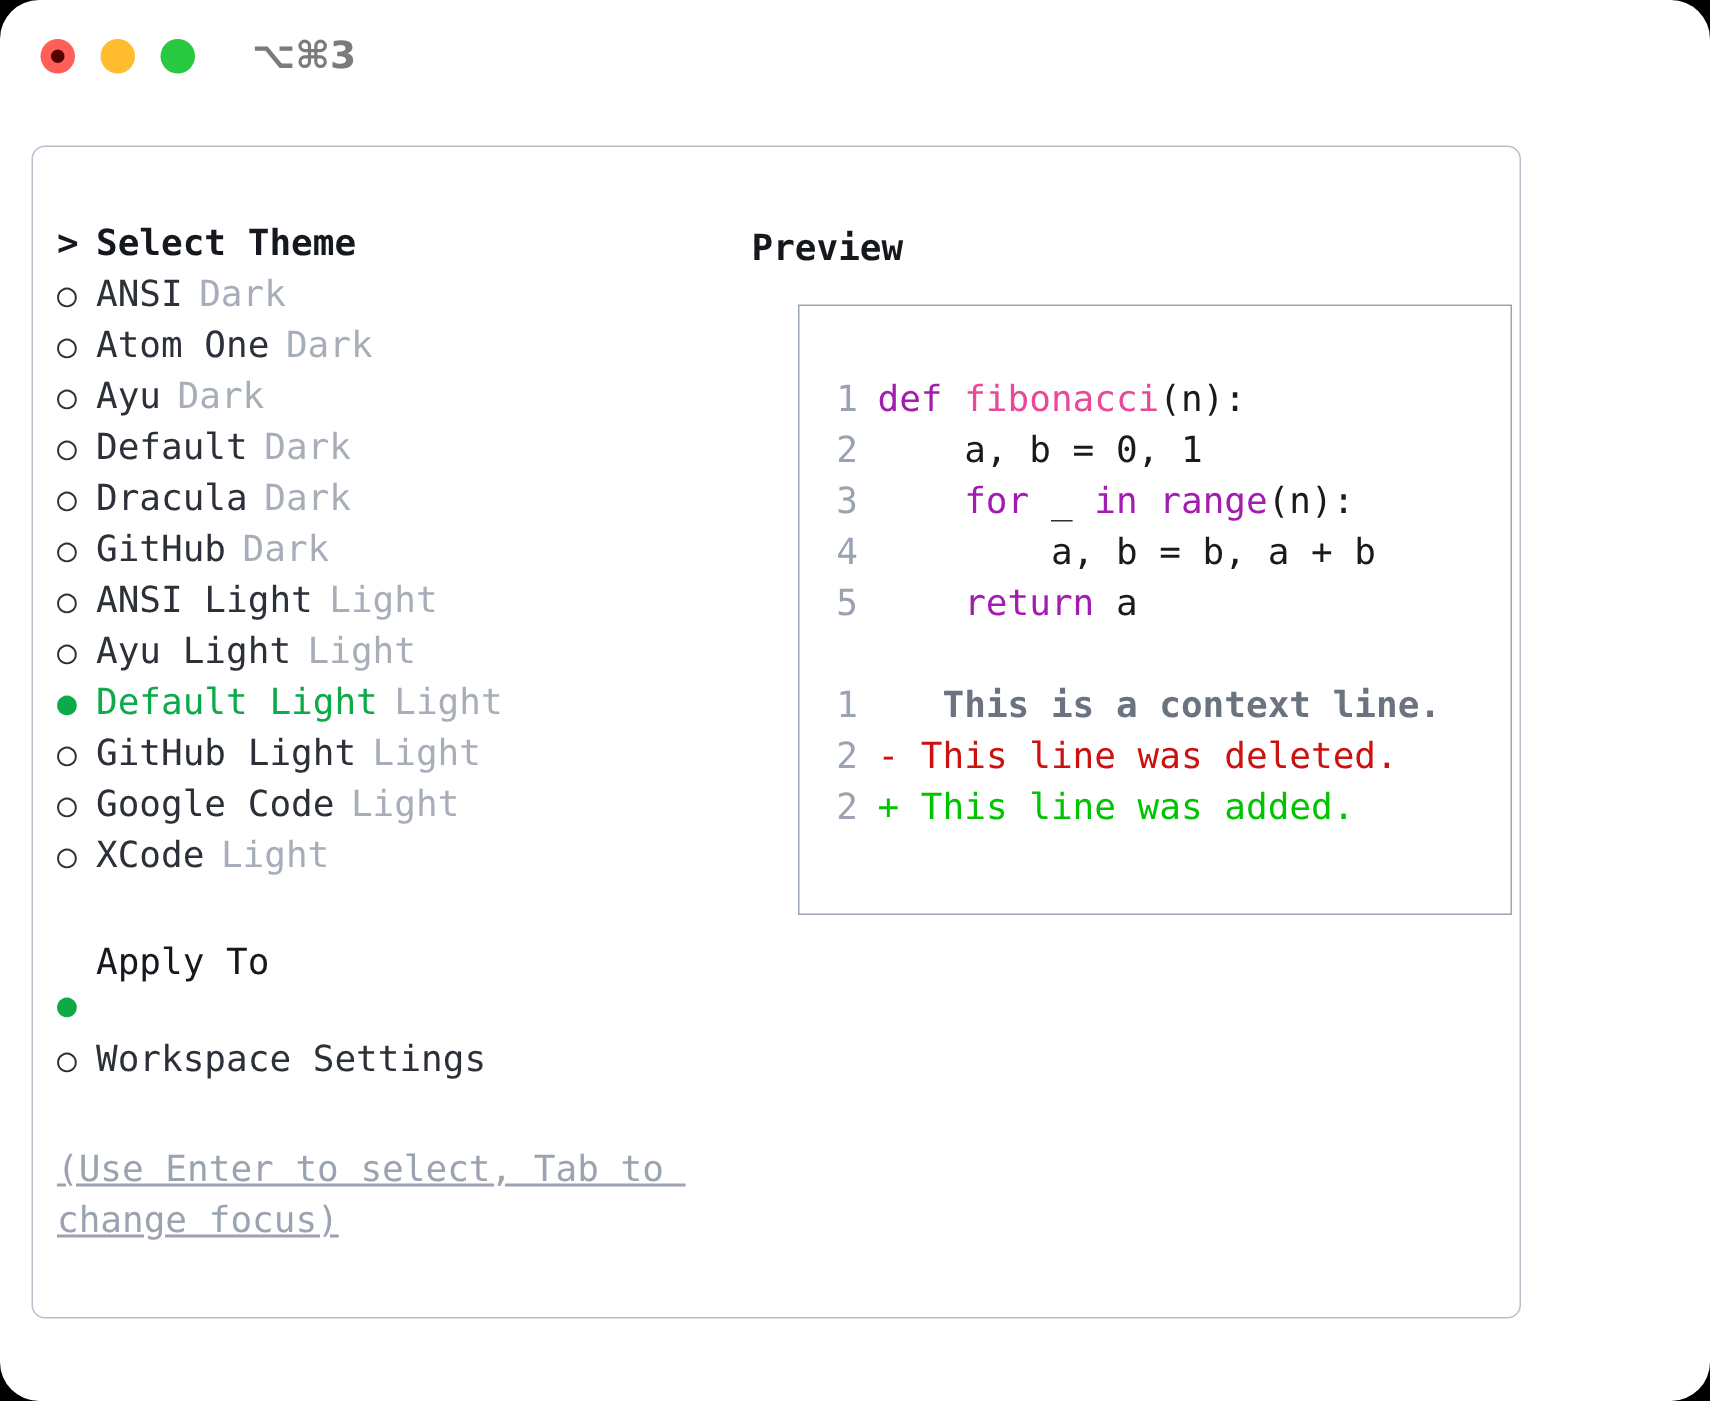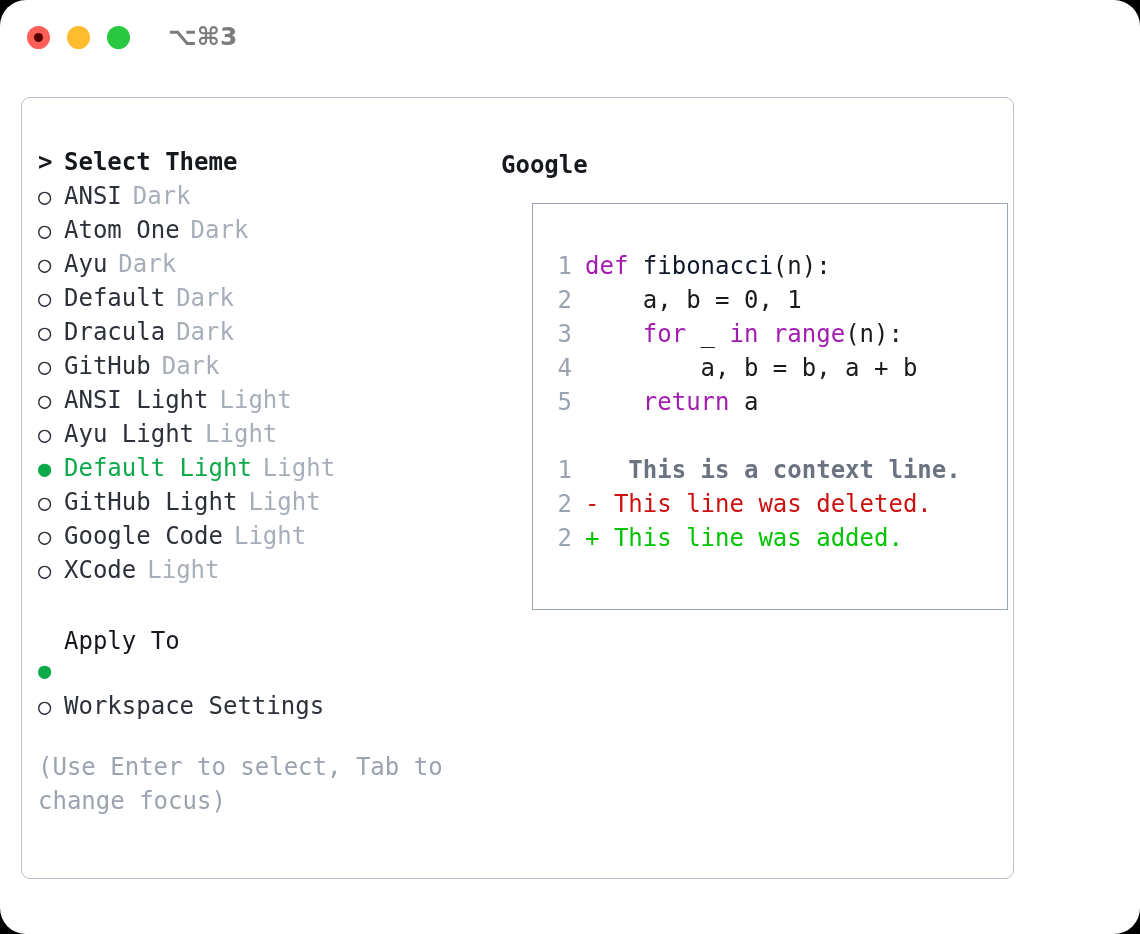--- a/index.html
+++ b/index.html
@@ -126,26 +126,27 @@
     display: flex;
     align-items: center;
     height: 34px;
     font-size: 24px;
     color: #15181d;
     white-space: pre;
   }
   .section-head .marker { color: transparent; }
 
   .hint {
-    margin-top: 24px;
+    margin-top: 36px;
     font-size: 24px;
     line-height: 34px;
     color: #9ba3b0;
     width: 410px;
     white-space: pre-wrap;
+    text-decoration: underline;
   }
 
   
   .right-col {
     position: absolute;
     left: 479px;
     top: 50px;
     width: 500px;
   }
   .preview-title {
@@ -176,21 +177,21 @@
   }
   .code-line { display: block; height: 34px; }
   .ln {
     display: inline-block;
     width: 26px;
     text-align: right;
     color: #9aa3b2;
     margin-right: 13px;
   }
   .kw  { color: #a21caf; }
-  .fn  { color: #0f172a; text-align: right; }
+  .fn  { color: #ec4899; text-align: right; }
   .pl  { color: #1a1a1a; }
   .diff-ctx { color: #6b7280; font-weight: bold; }
   .diff-del { color: #cc1111; }
   .diff-add { color: #00c400; }
   .blank-line { display: block; height: 34px; }
 </style>
 </head>
 <body>
 
 <div class="window">
@@ -236,20 +237,20 @@
       <div id="apply-to-list">
           <div class="row"><span class="marker selected">●</span></div>
           <div class="row"><span class="marker">○</span><span class="label">Workspace Settings</span></div>
         </div>
 
       <div class="hint">(Use Enter to select, Tab to change focus)</div>
 
     </div>
 
     <div class="right-col">
-      <div class="preview-title">Google</div>
+      <div class="preview-title">Preview</div>
       <div class="preview-box">
         <div class="code" id="code-sample"><span class="code-line"><span class="ln">1</span><span class="kw">def </span><span class="fn">fibonacci</span><span class="pl">(n):</span></span><span class="code-line"><span class="ln">2</span><span class="pl">    a, b = 0, 1</span></span><span class="code-line"><span class="ln">3</span><span class="pl">    </span><span class="kw">for</span><span class="pl"> _ </span><span class="kw">in </span><span class="kw">range</span><span class="pl">(n):</span></span><span class="code-line"><span class="ln">4</span><span class="pl">        a, b = b, a + b</span></span><span class="code-line"><span class="ln">5</span><span class="pl">    </span><span class="kw">return</span><span class="pl"> a</span></span><span class="blank-line"></span><span class="code-line"><span class="ln">1</span><span class="diff-ctx"> </span><span class="diff-ctx">  This is a context line.</span></span><span class="code-line"><span class="ln">2</span><span class="diff-del">-</span><span class="diff-del"> This line was deleted.</span></span><span class="code-line"><span class="ln">2</span><span class="diff-add">+</span><span class="diff-add"> This line was added.</span></span></div>
       </div>
     </div>
 
   </div>
 </div>
 
 </body></html>

